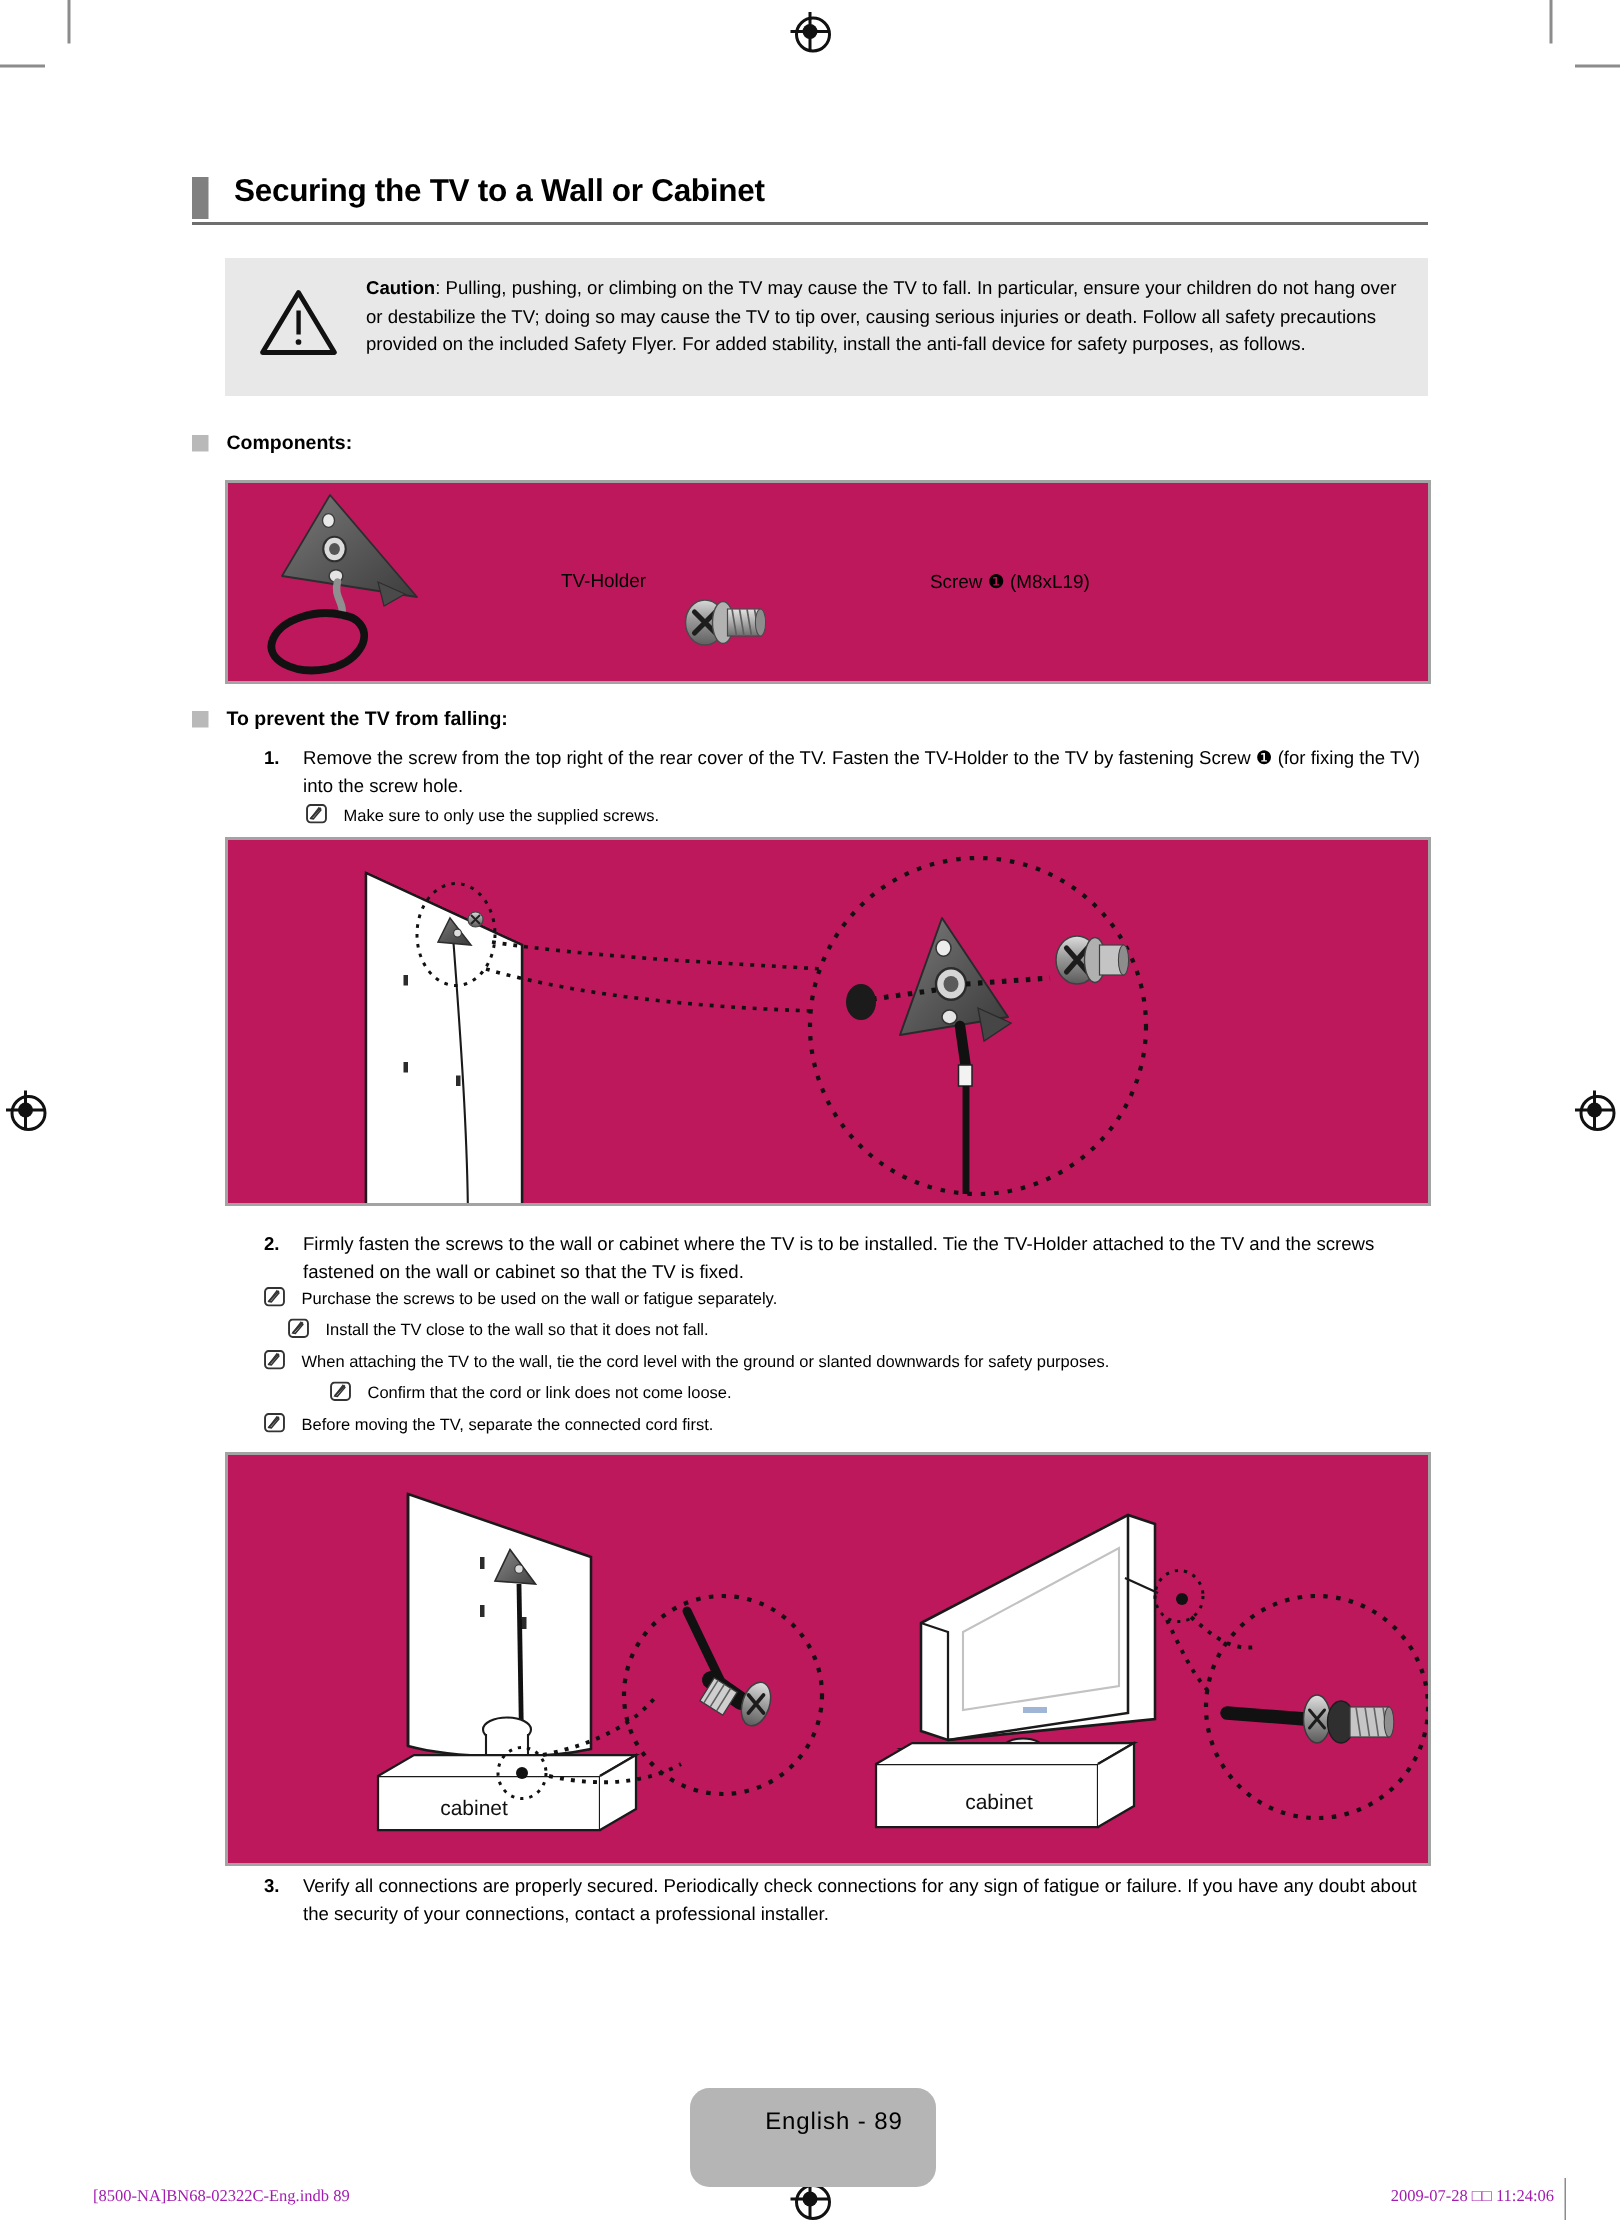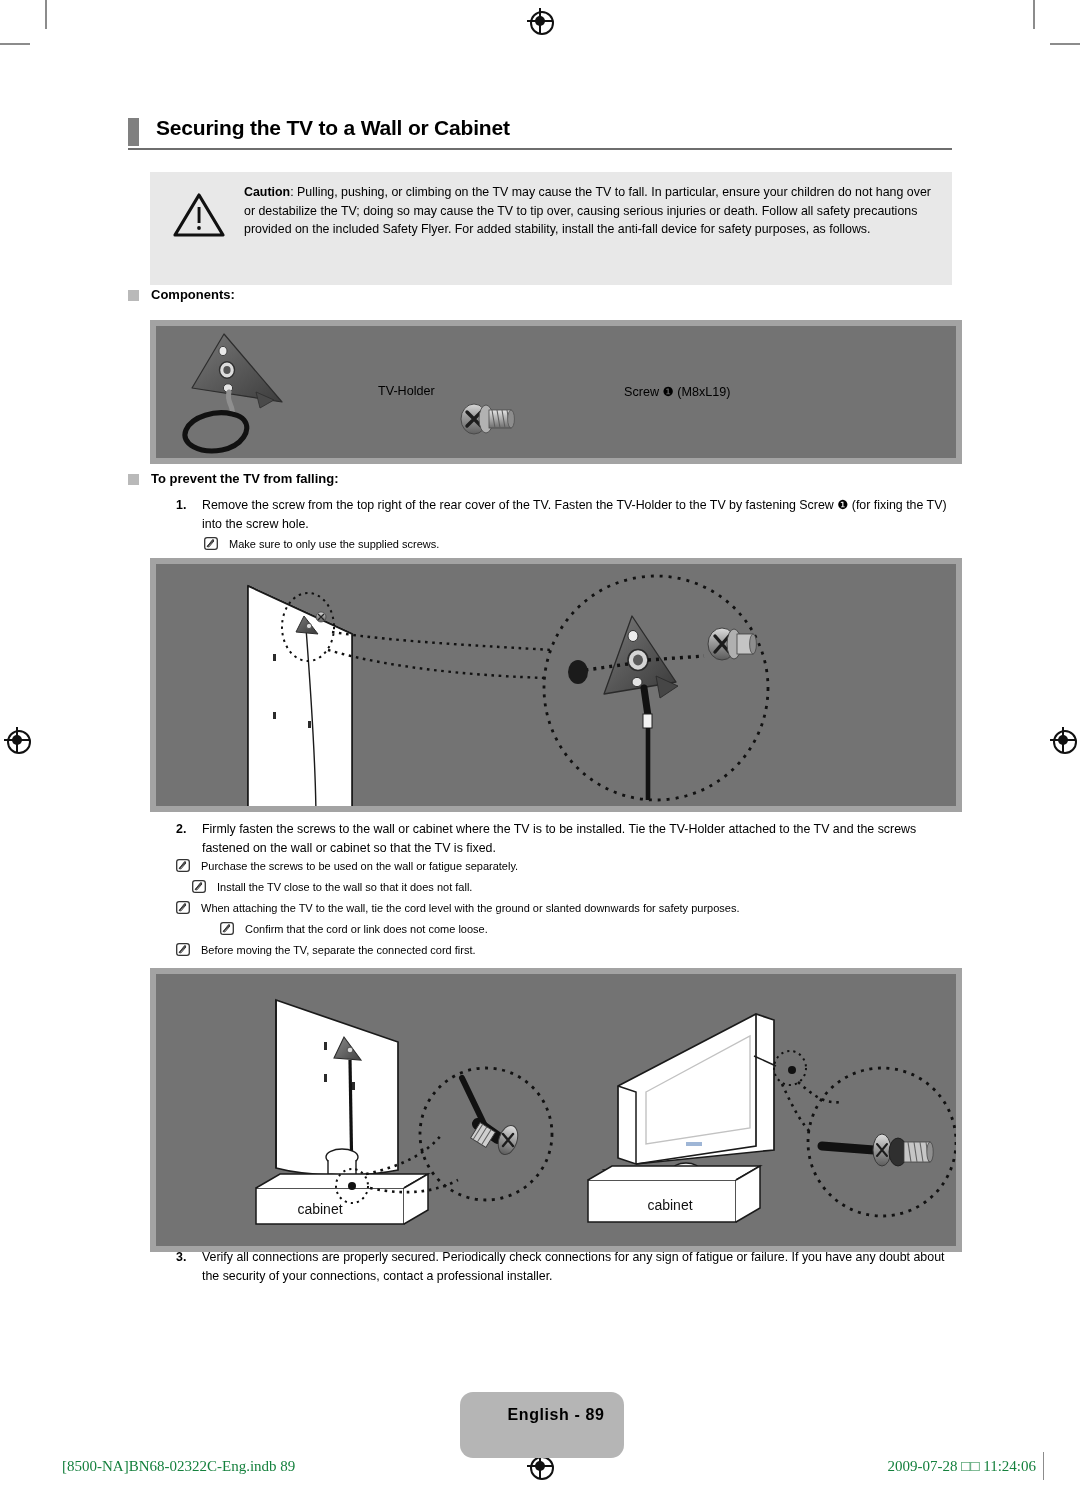--- a/index.html
+++ b/index.html
@@ -35,21 +35,21 @@
     position:absolute;left:28px;top:-2px;margin:0;
     font-size:21px;font-weight:bold;letter-spacing:-0.2px;
     white-space:nowrap;
   }
   .heading .rule{
     position:absolute;left:0;top:30px;width:824px;height:2px;background:#6e6e6e;
   }
 
   
   .caution{
-    position:absolute;left:150px;top:172px;width:802px;height:113px;
+    position:absolute;left:150px;top:172px;width:802px;height:92px;
     background:#e8e8e8;
   }
   .caution .tri{
     position:absolute;left:22px;top:20px;width:54px;height:46px;
   }
   .caution .ctext{
     position:absolute;left:94px;top:11px;width:694px;
     font-size:12.4px;line-height:18.6px;text-align:left;
   }
   .caution .ctext b{font-weight:bold;}
@@ -60,21 +60,21 @@
     vertical-align:middle;margin-right:12px;
   }
   .seclabel{
     position:absolute;font-size:13px;font-weight:bold;white-space:nowrap;
   }
   #label-components{left:128px;top:287px;}
   #label-prevent{left:128px;top:471px;}
 
   
   .framebox{
-    position:absolute;border:6px solid #a3a3a3;background:#737373;
+    position:absolute;border:2px solid #a3a3a3;background:#be185d;
   }
   #components-box{left:150px;top:320px;width:800px;height:132px;}
   .comp-label{
     position:absolute;font-size:12.6px;white-space:nowrap;
   }
   #tvholder-label{left:222px;top:58px;}
   #screw-label{left:468px;top:58px;}
 
   
   .step{position:absolute;font-size:12.4px;line-height:19px;}
@@ -100,27 +100,27 @@
   #figure2{left:150px;top:968px;width:800px;height:272px;}
   .figsvg{position:absolute;left:0;top:0;width:100%;height:100%;}
 
   
   .pagetag{
     position:absolute;left:460px;top:1392px;width:164px;height:66px;
     background:#b5b5b5;border-radius:13px;
   }
   .pagetag span{
     position:absolute;left:0;top:14px;width:192px;text-align:center;
-    font-size:16px;font-weight:bold;letter-spacing:0.6px;
+    font-size:16px;font-weight:normal;letter-spacing:0.6px;
   }
 
   
   .footer{
     position:absolute;top:1458px;font-family:"Liberation Serif", serif;
-    font-size:15px;color:#15803d;white-space:nowrap;
+    font-size:11px;color:#a21caf;white-space:nowrap;
   }
   #footer-left{left:62px;}
   #footer-right{right:44px;text-align:center;}
   #footer-rule{position:absolute;right:36px;top:1452px;width:1px;height:28px;background:#8c8c8c;}
 </style>
 </head>
 <body>
 
 <div class="page">
 

